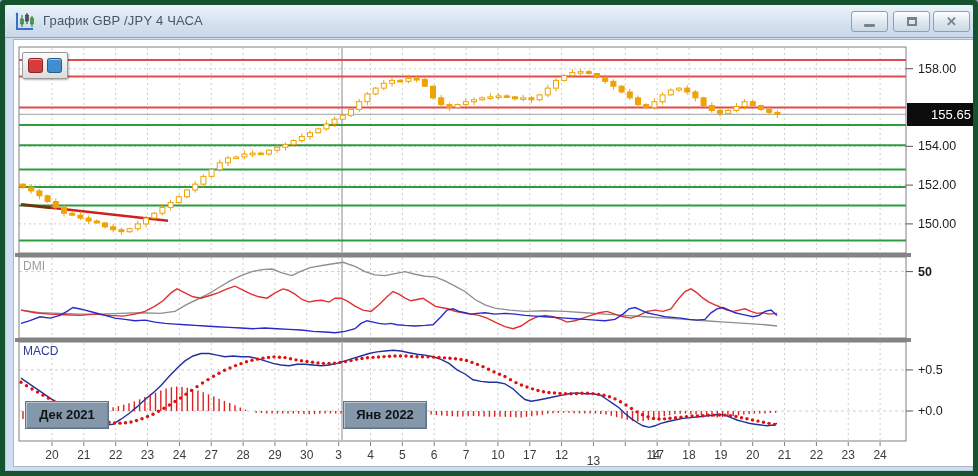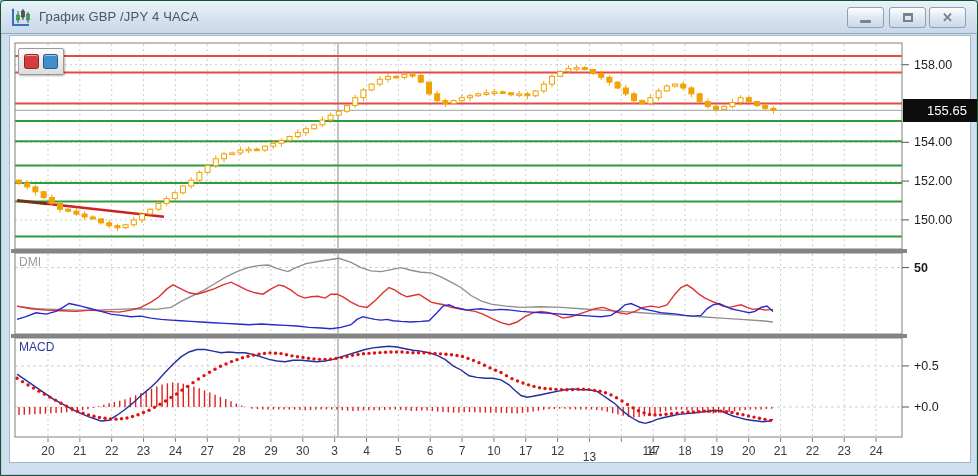--- a/index.html
+++ b/index.html
@@ -1,18 +1,18 @@
 <!DOCTYPE html>
 <html><head>
 <meta charset="utf-8">
 <style>
   html,body{margin:0;padding:0;background:#9fb2c5;}
   *{box-sizing:border-box;font-family:"Liberation Sans", sans-serif;}
   #window{position:relative;width:978px;height:476px;background:#cfdfef;
-    border:1px solid #14532d;border-radius:4px 4px 0 0;overflow:hidden;
+    border:5px solid #14532d;border-radius:4px 4px 0 0;overflow:hidden;
     box-shadow:0 0 0 1px #b9cbdc inset;}
   #titlebar{position:absolute;left:0;top:0;width:100%;height:33px;
     background:linear-gradient(#eaf3fb,#d3e1ef 60%,#c9d8e9);
     border-bottom:1px solid #96a7ba;border-radius:4px 4px 0 0;}
   #title-icon{position:absolute;left:9px;top:6px;width:22px;height:22px;}
   #title-text{position:absolute;left:38px;top:8px;font-size:13px;color:#4a5665;letter-spacing:.2px;}
   .winbtn{position:absolute;top:6px;width:37px;height:21px;border:1px solid #8fa0b5;border-radius:3px;
     background:linear-gradient(#fdfefe,#dde7f0 55%,#ccd9e6);display:flex;align-items:center;justify-content:center;
     color:#6b7682;cursor:default;}
   .winbtn .dash{width:11px;height:3px;background:#76828f;border-radius:1px;margin-top:7px;}
@@ -704,20 +704,22 @@
     </svg>
 
   <div id="legend-chip">
     <div class="chip-btn" id="chip-red" style="background: rgb(214, 60, 60);"></div>
     <div class="chip-btn" id="chip-blue" style="background: rgb(63, 142, 208);"></div>
   </div>
 
   <div class="pane-label" id="dmi-label">DMI</div>
   <div class="pane-label" id="macd-label">MACD</div>
 
+  <div class="date-badge" id="badge-dec" style="left: 20px;">Дек 2021</div>
+  <div class="date-badge" id="badge-jan" style="left: 338px;">Янв 2022</div>
 
   <div id="price-box" style="top: 97.8089px;">155.65</div>
 
   <div id="labels-layer">
       <span class="y-label" style="top: 55.725px;">158.00</span>
       <span class="y-label" style="top: 133.315px;">154.00</span>
       <span class="y-label" style="top: 172.109px;">152.00</span>
       <span class="y-label" style="top: 210.904px;">150.00</span>
       <span class="y-label" style="top: 258.607px; font-weight: bold;">50</span>
       <span class="y-label" style="top: 356.934px;">+0.5</span>

